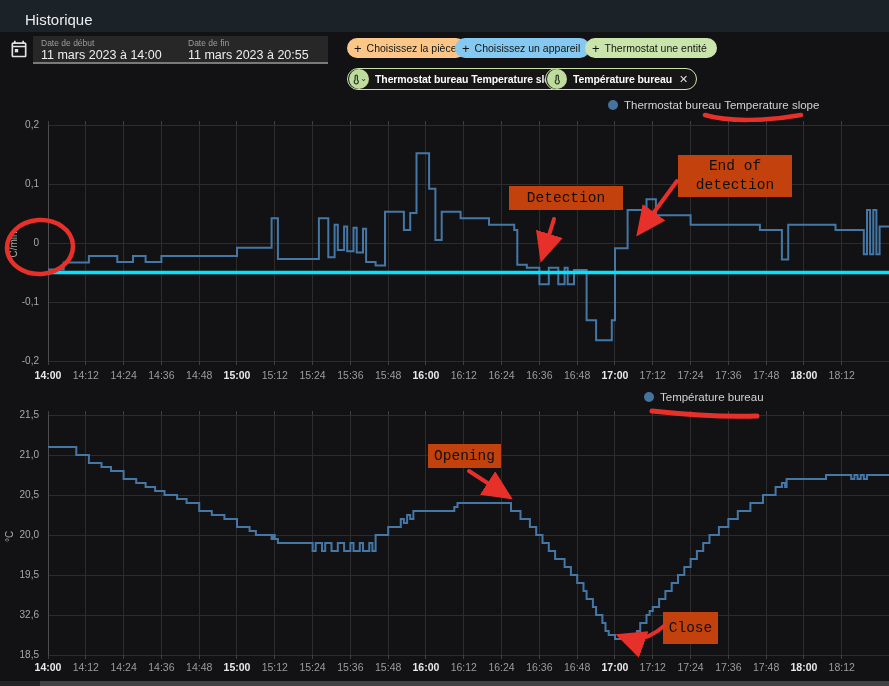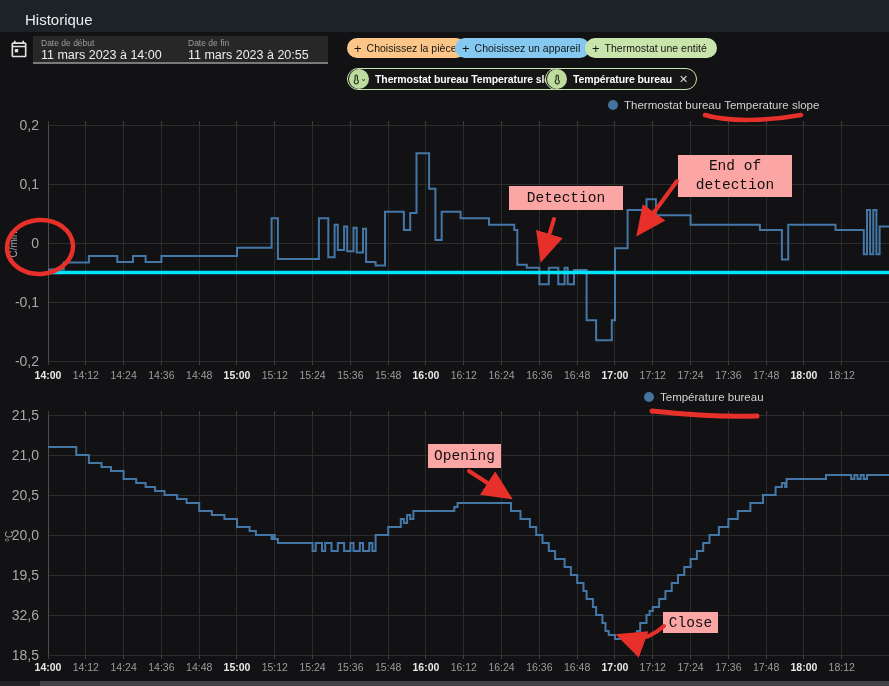--- a/index.html
+++ b/index.html
@@ -50,36 +50,36 @@
   .legend .ltext { font-size:11.5px; color:#d2d2d2; }
   
   .plot { position:absolute; }
   .plot svg { overflow:visible; display:block; }
   .grid-line { stroke:#2c2c2c; stroke-width:1; shape-rendering:crispEdges; }
   .axis-line { stroke:#4d4d4d; stroke-width:1; shape-rendering:crispEdges; }
   .tickmark { stroke:#3f3f3f; stroke-width:1; shape-rendering:crispEdges; }
   .series-line { stroke:#4577a6; stroke-width:2; fill:none; }
   .threshold-line { stroke:#00e5ff; stroke-width:3.5; }
   .ylabels { position:absolute; left:0; width:44px; }
-  .ylabels div { position:absolute; right:5px; font-size:14px; color:#a8a8a8; line-height:12px; white-space:nowrap;text-align:right; }
+  .ylabels div { position:absolute; right:5px; font-size:10px; color:#a8a8a8; line-height:12px; white-space:nowrap;text-align:right; }
   .xlabels { position:absolute; left:48px; width:841px; height:14px; }
   .xlabels div { position:absolute; width:44px; text-align:center; font-size:10.5px; color:#9c9c9c; line-height:13px; }
   .xlabels div.bold { color:#e8e8e8; font-weight:700; }
   .y-unit { position:absolute; font-size:10px; color:#a8a8a8; white-space:nowrap; transform:rotate(-90deg); }
   #unit-1 { left:-2px; top:241px; } #unit-2 { left:4px; top:531px; }
   
   .ann { position:absolute; font-family:"Liberation Mono", monospace; color:#101010;
          display:flex; align-items:center; justify-content:center; text-align:center; }
-  .ann.orange { background:#fca5a5; }
+  .ann.orange { background:#c2410c; }
   .ann.cyan { background:#00e9f5; }
   #ann-detection { left:509px; top:186px; width:114px; height:24px; font-size:14.5px; }
   #ann-endline { left:678px; top:155px; width:114px; height:42px; font-size:14.5px; line-height:19px; flex-direction:column; }
   #ann-threshold { left:212px; top:286px; width:196px; height:27px; font-size:15px; }
   #ann-opening { left:428px; top:444px; width:73px; height:24px; font-size:14.5px; }
-  #ann-close { left:663px; top:612px; width:55px; height:21px; font-size:14.5px; }
+  #ann-close { left:663px; top:612px; width:55px; height:32px; font-size:14.5px; }
   
   #red-overlay { position:absolute; left:0; top:0; width:889px; height:686px; pointer-events:none; }
   .red-stroke { stroke:#e8302a; fill:none; stroke-linecap:round; }
   
   .bottom-strip { position:absolute; left:0; top:681px; width:889px; height:5px; background:#424245; }
   .bottom-strip .corner { position:absolute; left:0; top:0; width:40px; height:5px; background:#242426; }
 </style>
 </head>
 <body>
 

